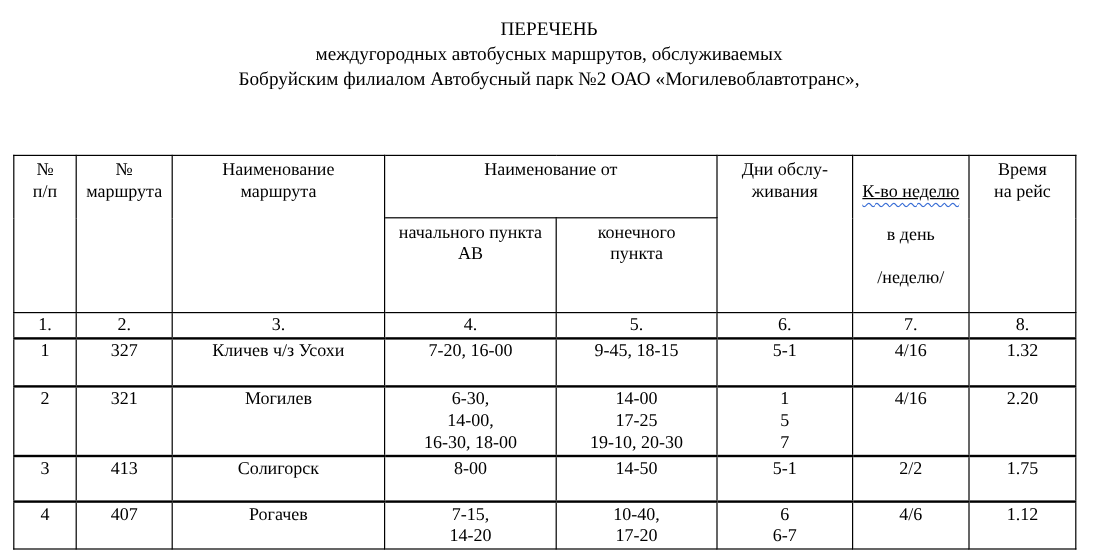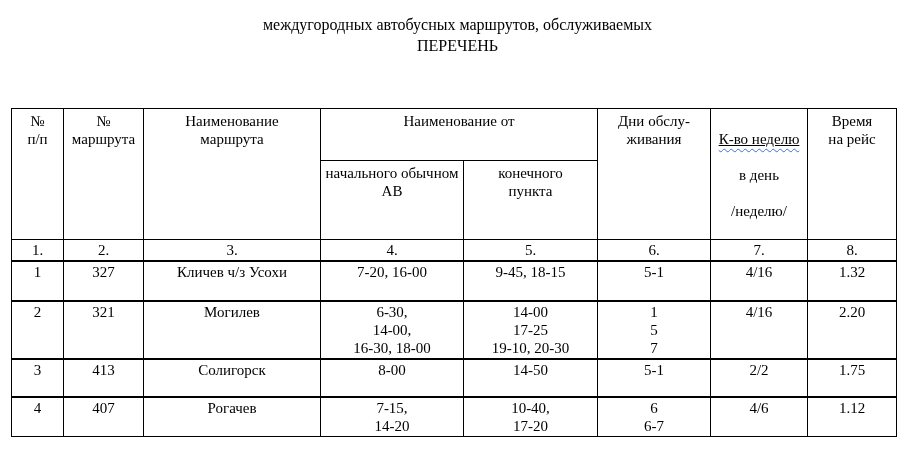--- a/index.html
+++ b/index.html
@@ -58,22 +58,23 @@
     text-decoration-thickness: 1px;
     text-underline-offset: 4px;
   }
 </style>
 </head>
 <body>
 
 <div class="page">
 
   <div class="doc-title">
+    <div>ПЕРЕЧЕНЬ</div>
     <div>междугородных автобусных маршрутов, обслуживаемых</div>
-    <div>ПЕРЕЧЕНЬ</div>
+    <div>Бобруйским филиалом Автобусный парк №2 ОАО «Могилевоблавтотранс»,</div>
   </div>
 
   <table class="routes">
     <colgroup>
       <col style="width:52px">
         <col style="width:80px">
         <col style="width:177px">
         <col style="width:143px">
       <col style="width:134px">
         <col style="width:113px">
@@ -93,21 +94,21 @@
 живания</th>
         <th rowspan="2">
           <div><span class="u-solid"><span class="u-wavy">К-во неделю</span></span></div>
           <div>в день</div>
           <div>/неделю/</div>
         </th>
         <th rowspan="2">Время
 на рейс</th>
       </tr>
       <tr style="height:35px">
-        <th>начального обычном
+        <th>начального пункта
 АВ</th>
         <th>конечного
 пункта</th>
       </tr>
     </thead>
     <tbody>
       <tr class="colnums">
         <td>1.</td>
         <td>2.</td>
         <td>3.</td>

